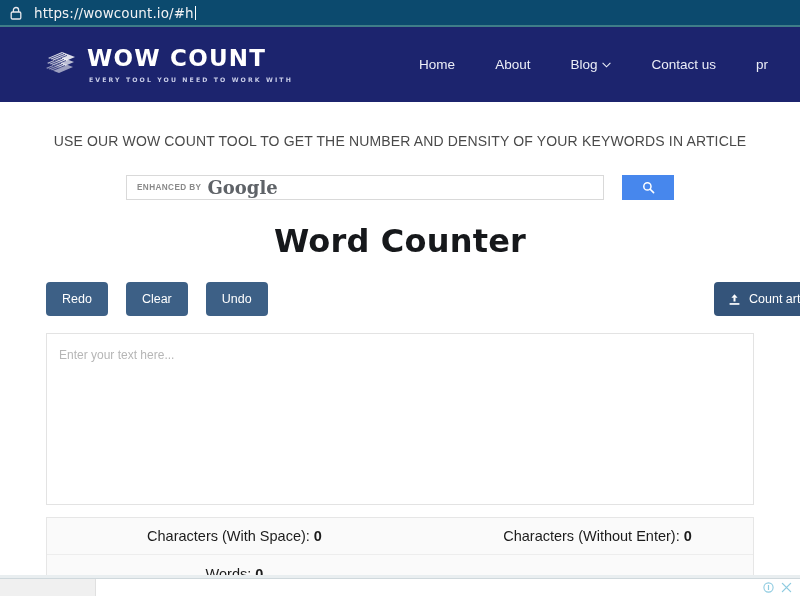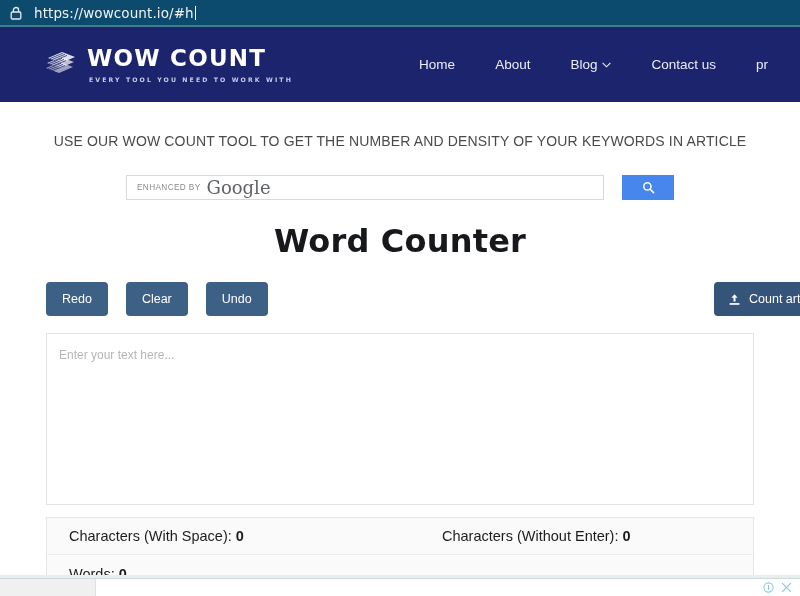--- a/index.html
+++ b/index.html
@@ -92,20 +92,21 @@
     display: flex; justify-content: center; align-items: flex-start;
     margin-top: 25px;
     gap: 18px;
   }
   #cse-input {
     width: 478px; height: 25px;
     border: 1px solid #d9d9d9;
     background: #ffffff;
     display: flex; align-items: center;
     padding-left: 10px;
+    font-weight: bold;
   }
   #cse-enhanced {
     font-size: 8.2px; color: #8a8a8a;
     letter-spacing: .4px;
   }
   #cse-google {
     font-size: 18px; color: #5f6368;
     margin-left: 6px;
     font-family: "DejaVu Serif", serif;
   }
@@ -187,20 +188,21 @@
     display: flex; align-items: center;
     height: 37px;
     border-bottom: 1px solid #ededed;
   }
   .stats-row:last-child { border-bottom: none; }
   .stat-cell {
     flex: 1 1 50%;
     font-size: 14.5px;
     color: #1c1c1c;
     padding-left: 22px;
+    text-align: center;
   }
   .stat-cell.second { padding-left: 42px; }
   .stat-value { font-weight: 700; }
 
   
   #ad-strip {
     position: absolute;
     left: 0; bottom: 0;
     width: 800px; height: 18px;
     background: #ffffff;

